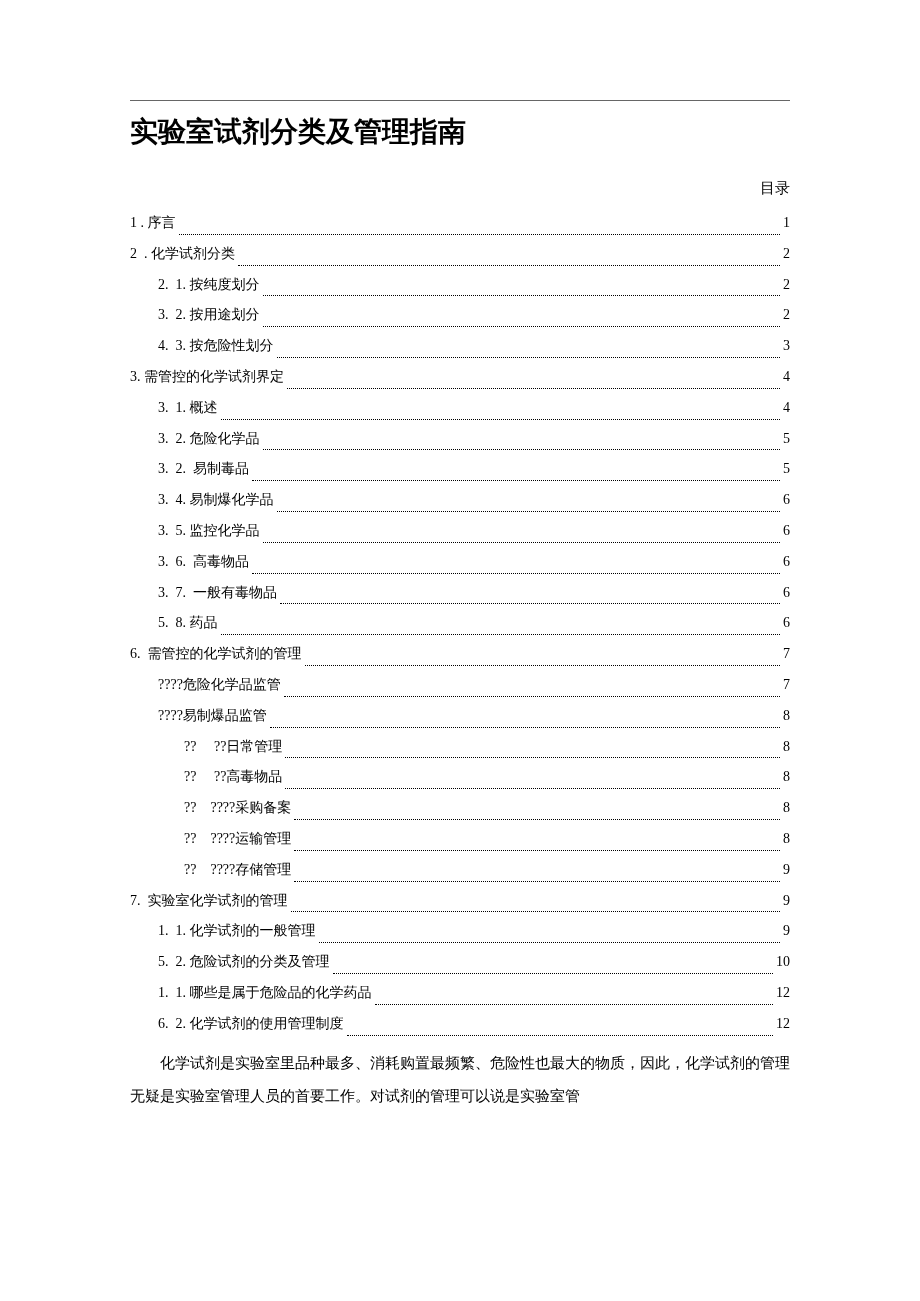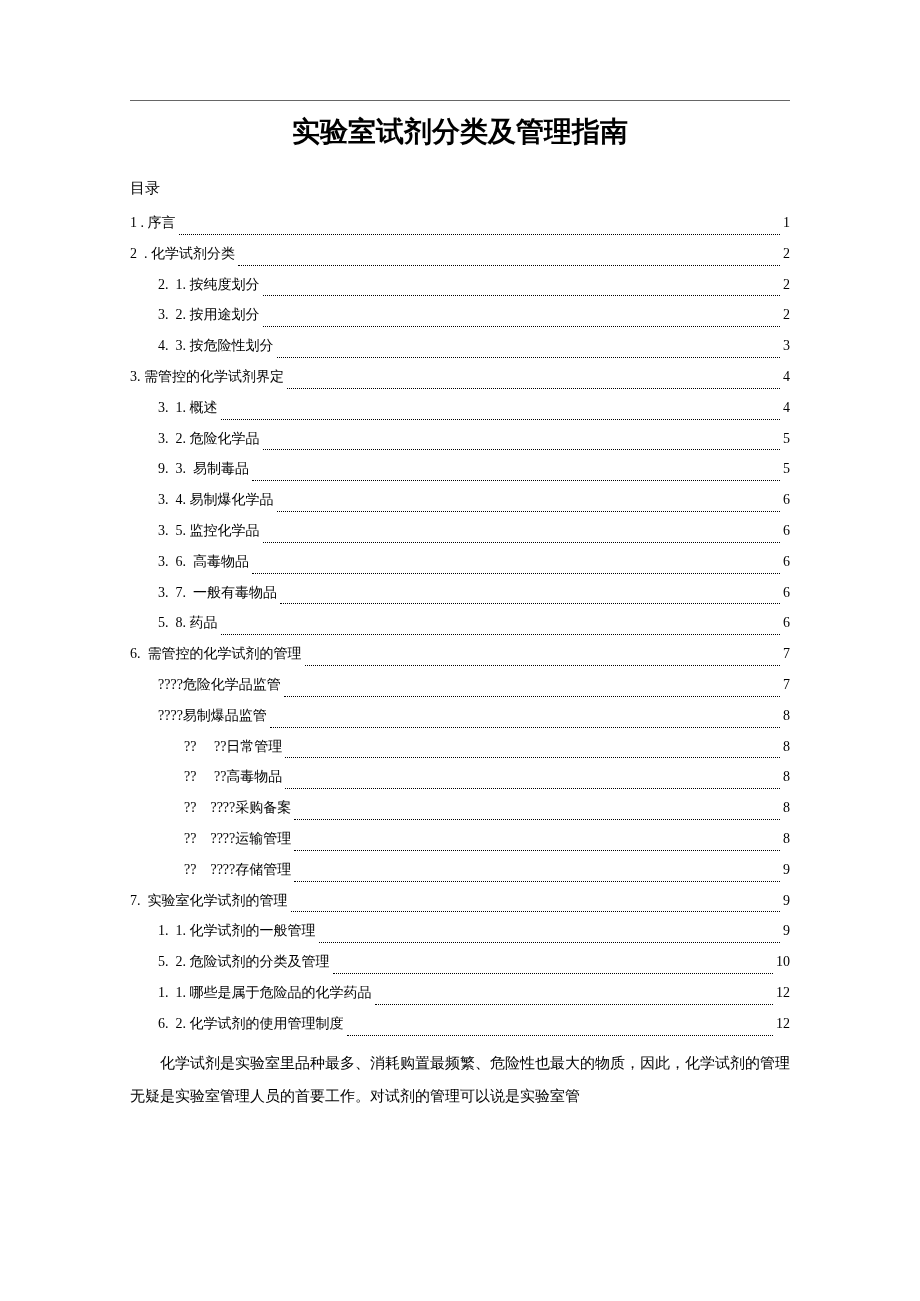--- a/index.html
+++ b/index.html
@@ -14,26 +14,26 @@
     }
     .hr-line {
       border: none;
       border-top: 1px solid #666;
       margin-bottom: 12px;
     }
     .title {
       font-family: Liberation Mono, monospace;
       font-size: 28px;
       font-weight: bold;
-      text-align: center;
+      text-align: left;
       margin-bottom: 28px;
     }
     .subtitle {
       font-size: 15px;
-      text-align: left;
+      text-align: right;
       margin-bottom: 10px;
     }
     .toc-entry {
       display: flex;
       align-items: flex-end;
       font-size: 14px;
       line-height: 2.2;
       white-space: nowrap;
     }
     .toc-label {
@@ -105,21 +105,21 @@
       <span class="toc-label">3.  1. 概述</span>
       <span class="toc-dots"></span>
       <span class="toc-page">4</span>
     </div>
     <div class="toc-entry indent-1">
       <span class="toc-label">3.  2. 危险化学品</span>
       <span class="toc-dots"></span>
       <span class="toc-page">5</span>
     </div>
     <div class="toc-entry indent-1">
-      <span class="toc-label">9.  3.  易制毒品</span>
+      <span class="toc-label">3.  2.  易制毒品</span>
       <span class="toc-dots"></span>
       <span class="toc-page">5</span>
     </div>
     <div class="toc-entry indent-1">
       <span class="toc-label">3.  4. 易制爆化学品</span>
       <span class="toc-dots"></span>
       <span class="toc-page">6</span>
     </div>
     <div class="toc-entry indent-1">
       <span class="toc-label">3.  5. 监控化学品</span>

